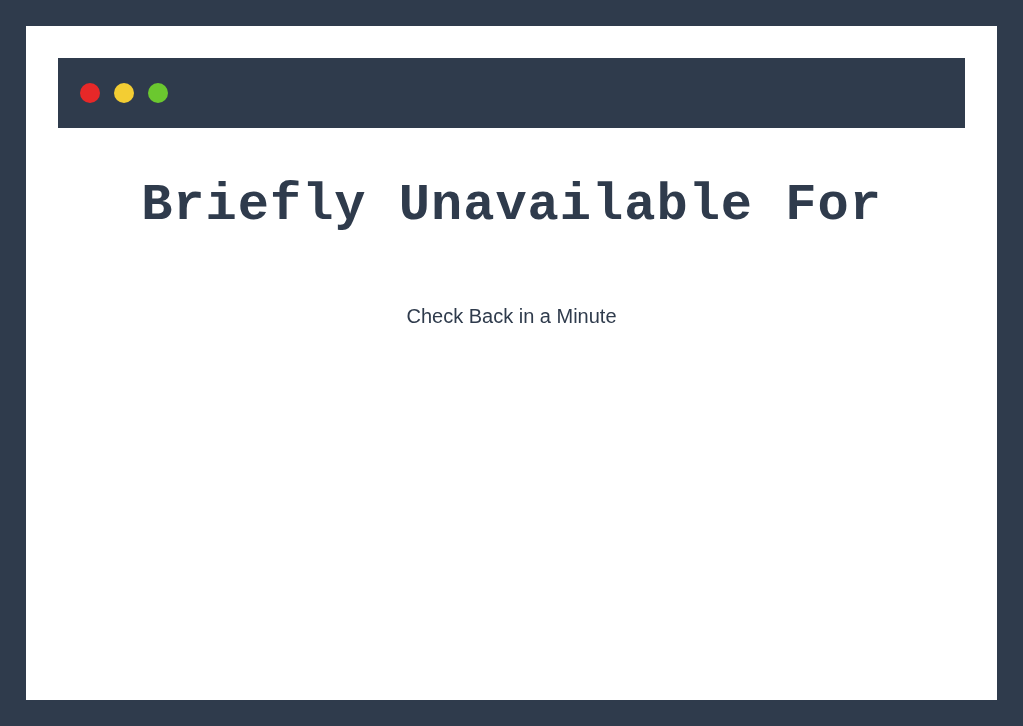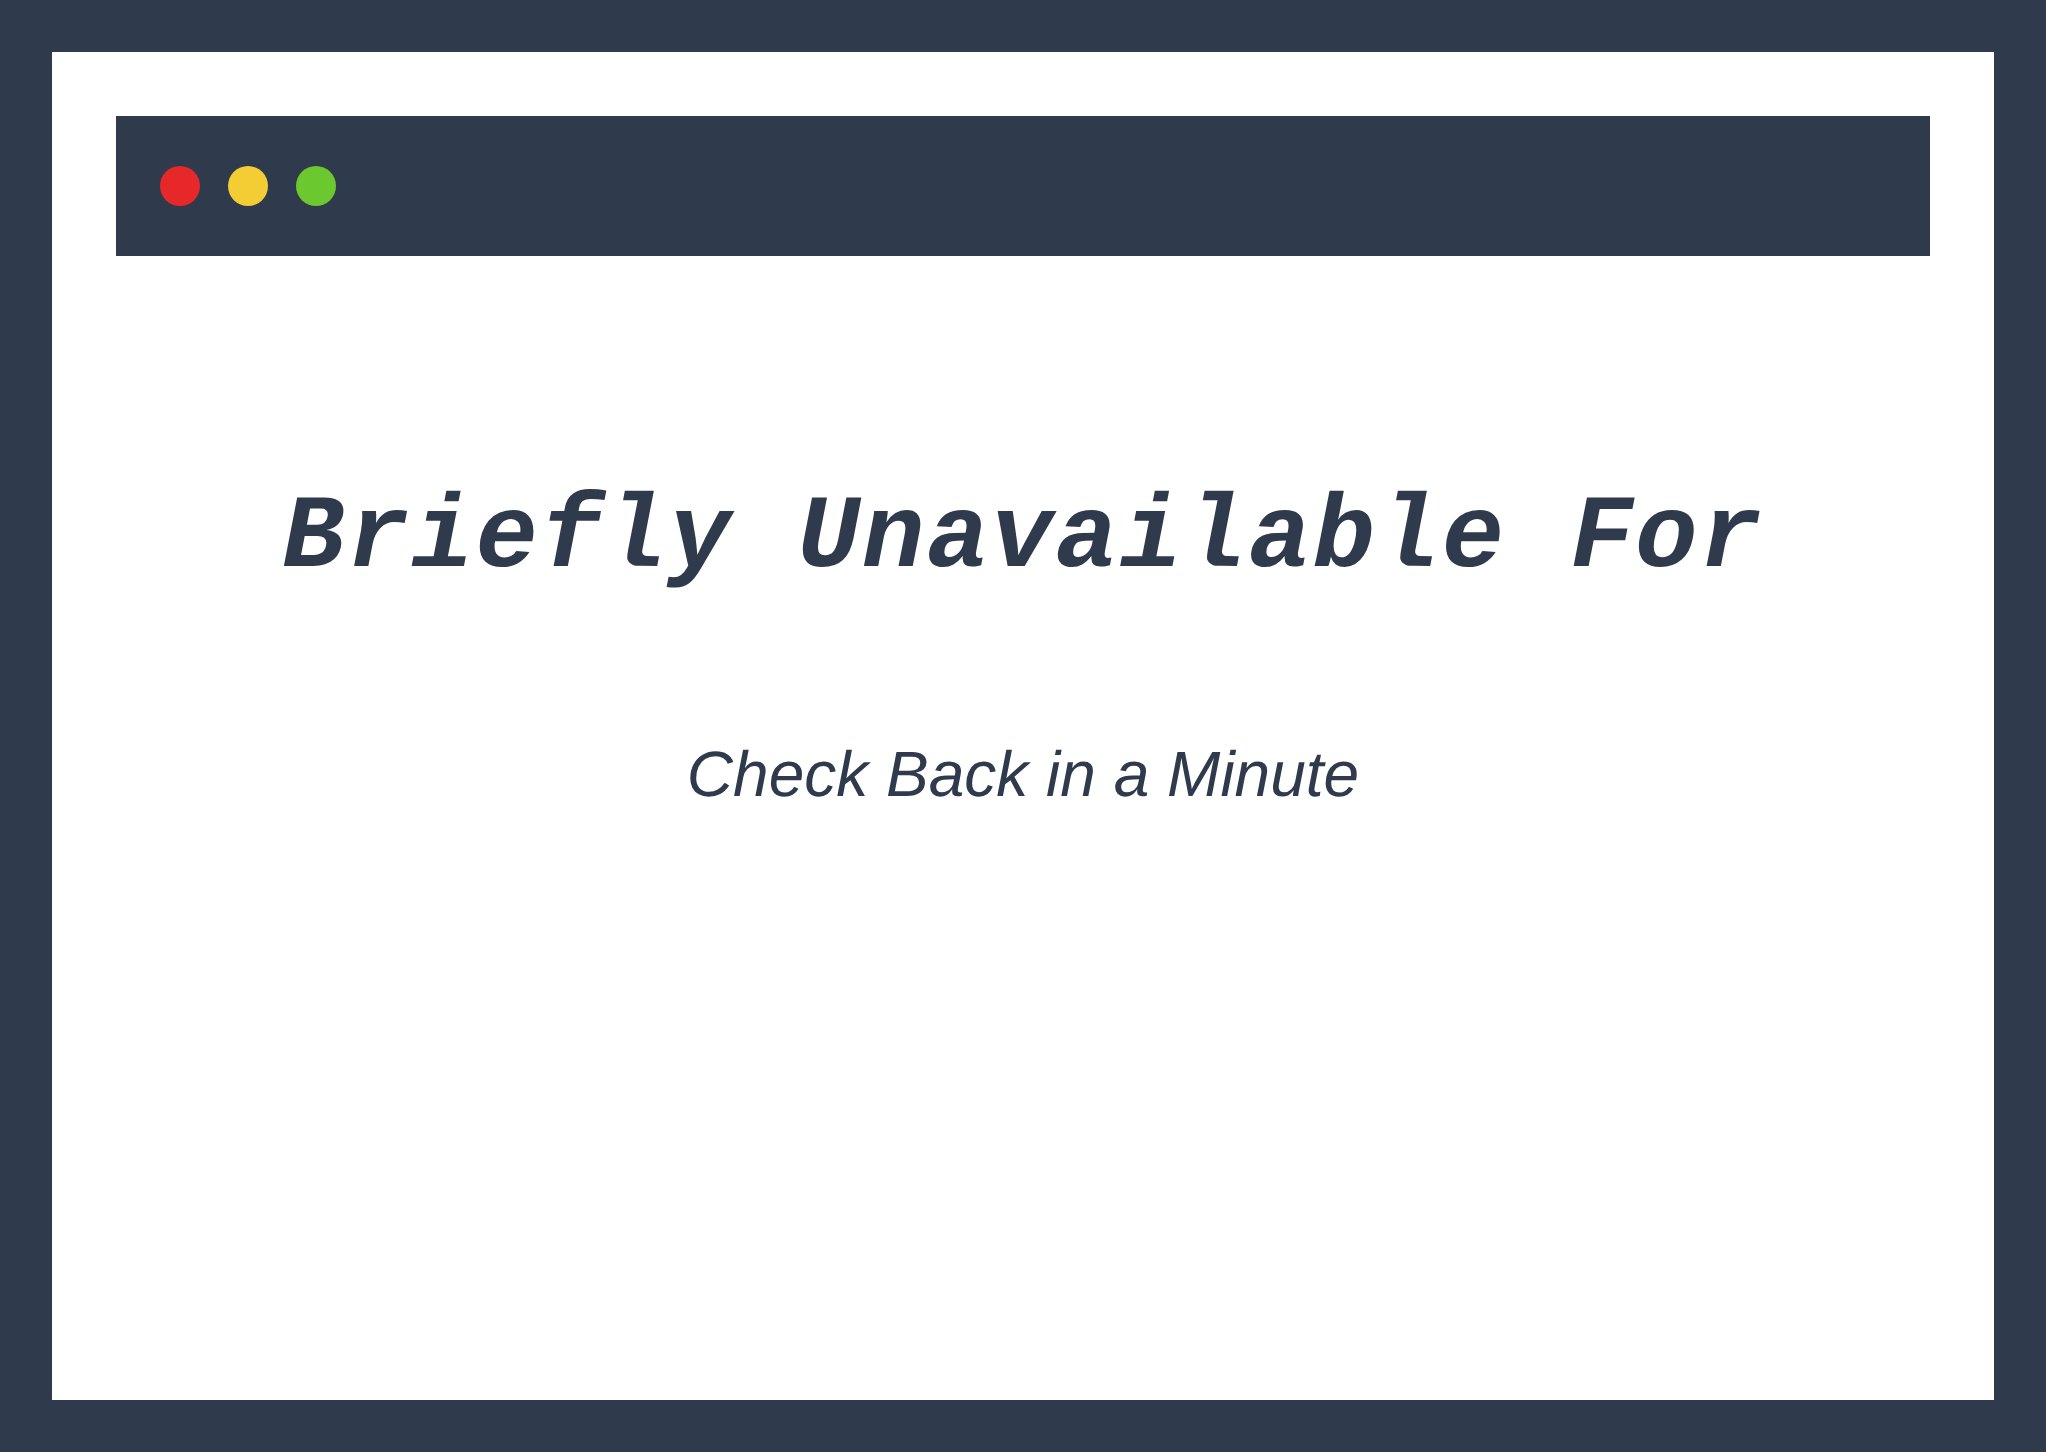--- a/index.html
+++ b/index.html
@@ -37,38 +37,37 @@
       width: 20px;
       height: 20px;
       border-radius: 50%;
     }
 
     .red { background: #e72828; }
     .yellow { background: #f3cd33; }
     .green { background: #6bc82f; }
 
     .content {
-      padding-top: 106px;
+      padding-top: 42px;
       text-align: center;
-      font-style: italic;
     }
 
     .heading {
       font-family: "Courier New", Courier, monospace;
       font-weight: 600;
       font-size: 52px;
       color: #2f3b4c;
       line-height: 1.4;
       letter-spacing: 1px;
     }
 
     .subheading {
       margin-top: 62px;
       font-family: -apple-system, BlinkMacSystemFont, "Segoe UI", Helvetica, Arial, sans-serif;
-      font-size: 32px;
+      font-size: 20px;
       color: #2f3b4c;
       font-weight: 400;
     }
   </style>
 </head>
 <body>
 
 <div class="window">
   <div class="titlebar">
     <div class="traffic-light red"></div>

